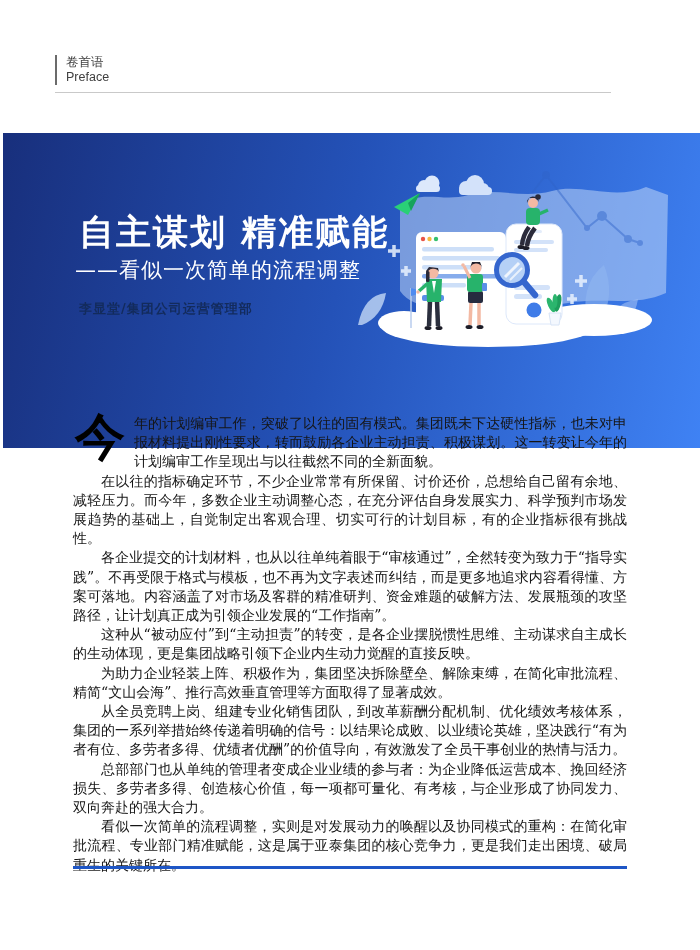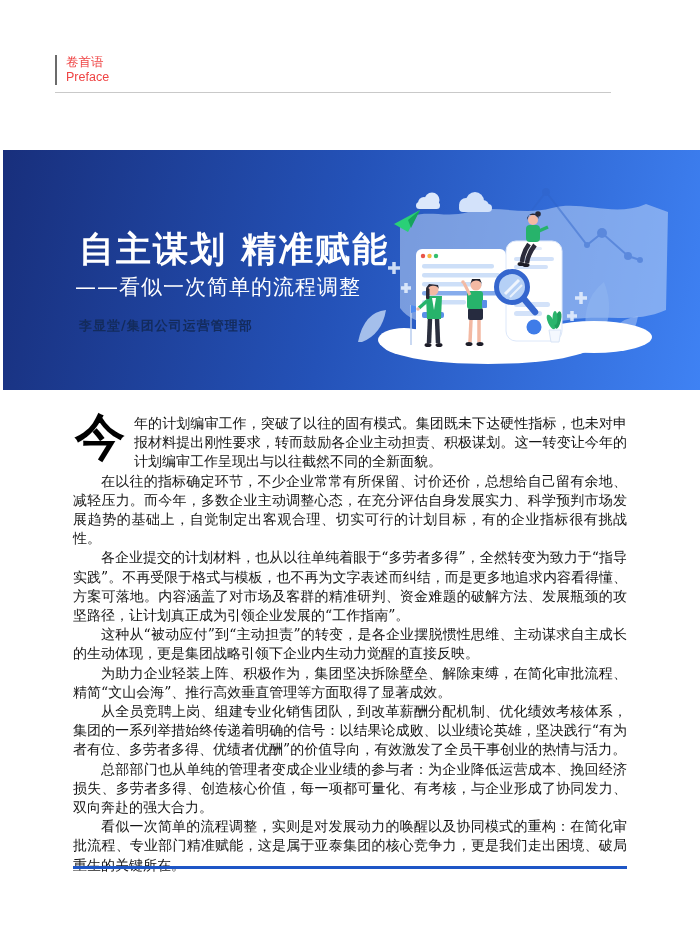--- a/index.html
+++ b/index.html
@@ -4,29 +4,29 @@
 <style>
   html,body{margin:0;padding:0;}
   body{
     width:700px;height:950px;position:relative;background:#ffffff;overflow:hidden;
     font-family:"DejaVu Serif","Liberation Serif",serif;
   }
 
   
   .page-header{position:absolute;left:55px;top:55px;width:556px;}
   .header-label{
-    border-left:2px solid #6b6b6b;padding-left:9px;color:#ef4444;
+    border-left:2px solid #6b6b6b;padding-left:9px;color:#404040;
     font-family:"Liberation Sans","DejaVu Sans",sans-serif;
     font-size:12.5px;line-height:15px;
   }
   .header-rule{margin-top:7px;height:1px;background:#c9c9c9;}
 
   
   .banner{
-    position:absolute;left:3px;right:0;top:150px;height:240px;overflow:hidden;
+    position:absolute;left:3px;right:0;top:133px;height:315px;overflow:hidden;
     background:linear-gradient(102deg,#182f7c 0%,#2452b8 48%,#3f82f4 100%);
   }
   .banner-title{
     position:absolute;left:76px;top:76px;margin:0;
     font-family:"DejaVu Sans","Liberation Sans",sans-serif;
     font-size:35px;font-weight:bold;color:#ffffff;letter-spacing:2px;white-space:nowrap;
   }
   .banner-subtitle{
     position:absolute;left:72px;top:123px;margin:0;
     font-family:"DejaVu Sans","Liberation Sans",sans-serif;
@@ -198,21 +198,21 @@
       <path d="M193,168 h12 l-2,12 h-8 Z" fill="#f4f8fe" stroke="#d8e4f6"></path>
     </g>
   </svg>
 </div>
 
 <div class="article">
   <p class="first">
     <span class="dropcap">今</span><span>年的计划编审工作，突破了以往的固有模式。集团既未下达硬性指标，也未对申报材料提出刚性要求，转而鼓励各企业主动担责、积极谋划。这一转变让今年的计划编审工作呈现出与以往截然不同的全新面貌。</span>
   </p>
   <p>在以往的指标确定环节，不少企业常常有所保留、讨价还价，总想给自己留有余地、减轻压力。而今年，多数企业主动调整心态，在充分评估自身发展实力、科学预判市场发展趋势的基础上，自觉制定出客观合理、切实可行的计划目标，有的企业指标很有挑战性。</p>
-  <p>各企业提交的计划材料，也从以往单纯着眼于“多劳者多得”，全然转变为致力于“指导实践”。不再受限于格式与模板，也不再为文字表述而纠结，而是更多地追求内容看得懂、方案可落地。内容涵盖了对市场及客群的精准研判、资金难题的破解方法、发展瓶颈的攻坚路径，让计划真正成为引领企业发展的“工作指南”。</p>
+  <p>各企业提交的计划材料，也从以往单纯着眼于“审核通过”，全然转变为致力于“指导实践”。不再受限于格式与模板，也不再为文字表述而纠结，而是更多地追求内容看得懂、方案可落地。内容涵盖了对市场及客群的精准研判、资金难题的破解方法、发展瓶颈的攻坚路径，让计划真正成为引领企业发展的“工作指南”。</p>
   <p>这种从“被动应付”到“主动担责”的转变，是各企业摆脱惯性思维、主动谋求自主成长的生动体现，更是集团战略引领下企业内生动力觉醒的直接反映。</p>
   <p>为助力企业轻装上阵、积极作为，集团坚决拆除壁垒、解除束缚，在简化审批流程、精简“文山会海”、推行高效垂直管理等方面取得了显著成效。</p>
   <p>从全员竞聘上岗、组建专业化销售团队，到改革薪酬分配机制、优化绩效考核体系，集团的一系列举措始终传递着明确的信号：以结果论成败、以业绩论英雄，坚决践行“有为者有位、多劳者多得、优绩者优酬”的价值导向，有效激发了全员干事创业的热情与活力。</p>
   <p>总部部门也从单纯的管理者变成企业业绩的参与者：为企业降低运营成本、挽回经济损失、多劳者多得、创造核心价值，每一项都可量化、有考核，与企业形成了协同发力、双向奔赴的强大合力。</p>
   <p>看似一次简单的流程调整，实则是对发展动力的唤醒以及协同模式的重构：在简化审批流程、专业部门精准赋能，这是属于亚泰集团的核心竞争力，更是我们走出困境、破局重生的关键所在。</p>
 </div>
 
 <div class="footer-rule"></div>
 
 </body></html>

